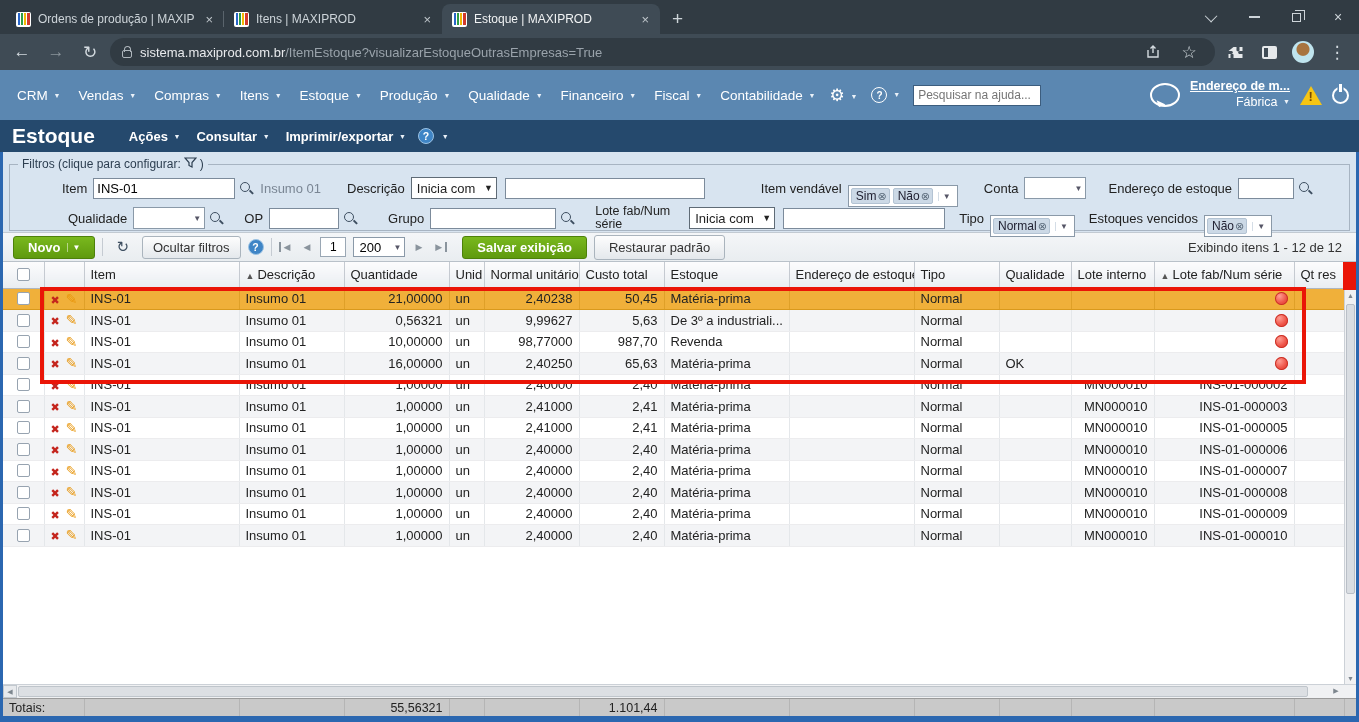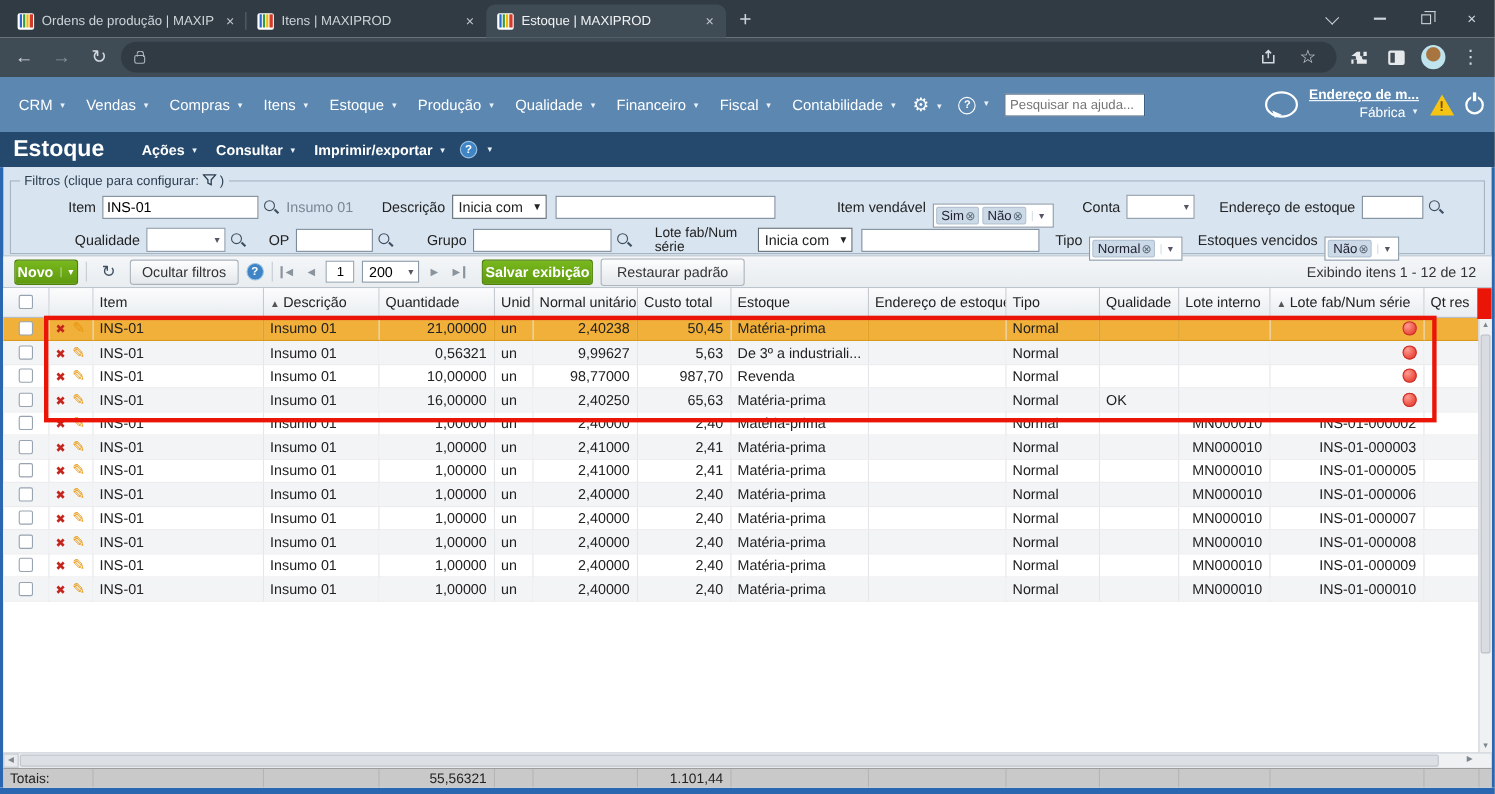--- a/index.html
+++ b/index.html
@@ -67,42 +67,42 @@
   .ptitle { font-size:21px; font-weight:bold; margin-right:22px; }
   .pmenu { font-size:13px; font-weight:bold; padding:2px 6px; white-space:nowrap; }
   .bluehelp { width:16px; height:16px; border-radius:50%; background:#3f85c6; border:1.5px solid #9cc3e4; color:#fff;
               display:inline-flex; align-items:center; justify-content:center; font-size:10.5px; font-weight:bold; }
 
   
   .content { position:relative; height:564px; background:#d8e4f0; border-left:3px solid #2b67b0; border-right:3px solid #2b67b0; }
 
   .filters { position:relative; height:80px; padding:2px 6px 0 6px; }
   fieldset.fbox { border:1px solid #a7b4c2; height:74px; margin-top:3px; padding:2px 4px 0 4px; }
-  legend.fleg { font-size:12px; color:#2c3e50; padding:0 4px; margin-left:4px; display:flex; align-items:center; gap:3px; }
+  legend.fleg { font-size:12px; color:#2c3e50; padding:0 4px; margin-left:4px; display:flex; align-items:flex-start; gap:3px; }
   .frow { display:flex; align-items:center; height:30px; font-size:13px; color:#222; }
   .flabel { margin:0 6px; white-space:nowrap; }
   .tinput { height:21px; border:1px solid #7c8b9b; background:#fff; font-size:13px; padding:0 3px; font-family:inherit; }
   .fselect { display:inline-flex; align-items:center; justify-content:space-between; height:22px; border:1px solid #5f6b76; background:#fff; font-size:13px; padding:0 3px 0 5px; gap:6px; }
   .fselect .scar { font-size:9px; color:#222; }
   .fselect.lite { border-color:#8a99a8; } .fselect.lite .scar{ color:#556; font-size:8px; }
   .tagbox { display:inline-flex; align-items:center; height:22px; border:1px solid #8a99a8; background:#fff; padding:1px 2px; gap:3px;margin-top:16px; }
   .pill { background:#ccd9e6; border:1px solid #b3c3d3; border-radius:2px; font-size:12px; padding:0 2px 0 4px; display:inline-flex; align-items:center; gap:1px; color:#223; }
   .pill .px { font-style:normal; font-size:11px; color:#5a6a7a; }
   .combo-caret { font-size:8px; color:#556; padding:0 4px; border-left:1px solid #d4dde6; margin-left:2px; }
   .mag { width:15px; height:15px; position:relative; display:inline-block; margin:0 4px; }
   .mag::before { content:""; position:absolute; left:1px; top:1px; width:8px; height:8px; border:1.8px solid #3e4f61; border-radius:50%; }
   .mag::after { content:""; position:absolute; left:10px; top:10px; width:4.5px; height:1.8px; background:#3e4f61; transform:rotate(45deg); }
   .hint { color:#7a8694; margin-left:2px; }
   .two-line { font-size:12.5px; line-height:13px; width:88px; }
 
   
   .toolbar { height:30px; background:linear-gradient(#f4f6f8,#e9edf0); border-top:1px solid #c2cad2; border-bottom:1px solid #b9c1c9;
              display:flex; align-items:center; padding:0 10px; gap:7px; font-size:13px; }
   .greenbtn { background:linear-gradient(#79b81e,#5f9a0e); border:1px solid #4d810a; border-radius:3px; color:#fff; font-weight:bold;
-              font-size:13px; padding:3px 2px; display:inline-flex; align-items:center; gap:6px; }
+              font-size:13px; padding:3px 14px; display:inline-flex; align-items:center; gap:6px; }
   .greenbtn .ncar { font-size:8px; border-left:1px solid rgba(255,255,255,.5); padding-left:5px; }
   .graybtn { background:linear-gradient(#fdfdfd,#e4e8ec); border:1px solid #aab4bd; border-radius:3px; color:#333; font-size:13px; padding:3px 10px; }
   .toolic { font-size:15px; color:#3e4f61; padding:2px 5px; border:1px solid transparent; }
   .tsep { width:1px; height:18px; background:#c5cbd2; }
   .pgbtn { font-size:9px; color:#8a949d; padding:0 3px; }
   .pgbtn.bar-l { border-left:2px solid #8a949d; }
   .pgbtn.bar-r { border-right:2px solid #8a949d; }
   .pgnum { width:26px; height:20px; border:1px solid #9aa7b4; background:#fff; text-align:center; font-size:12px; line-height:19px; }
   .pgsize { height:20px; }
   .exibindo { margin-left:auto; color:#333; font-size:13px; padding-right:4px; }
@@ -193,20 +193,23 @@
       <span class="wc">×</span>
     </div>
   </div>
 
   <div class="navbar">
     <span class="navic">←</span>
     <span class="navic dim">→</span>
     <span class="navic">↻</span>
     <div class="omnibox">
       <span class="lock"></span>
+      <span style="white-space:nowrap;overflow:hidden;">
+        <span>sistema.maxiprod.com.br</span><span class="urlpath">/ItemEstoque?visualizarEstoqueOutrasEmpresas=True</span>
+      </span>
       <span style="flex:1"></span>
       <span class="navic" style="font-size:13px;">
         <svg width="16" height="16" viewBox="0 0 16 16">
             <path d="M3 6v7h10V6" fill="none" stroke="#d3dadf" stroke-width="1.4"></path>
             <path d="M8 9V2M5.5 4.5 8 2l2.5 2.5" fill="none" stroke="#d3dadf" stroke-width="1.4"></path>
           </svg>
       </span>
       <span class="navic">☆</span>
     </div>
     <span class="navic">

